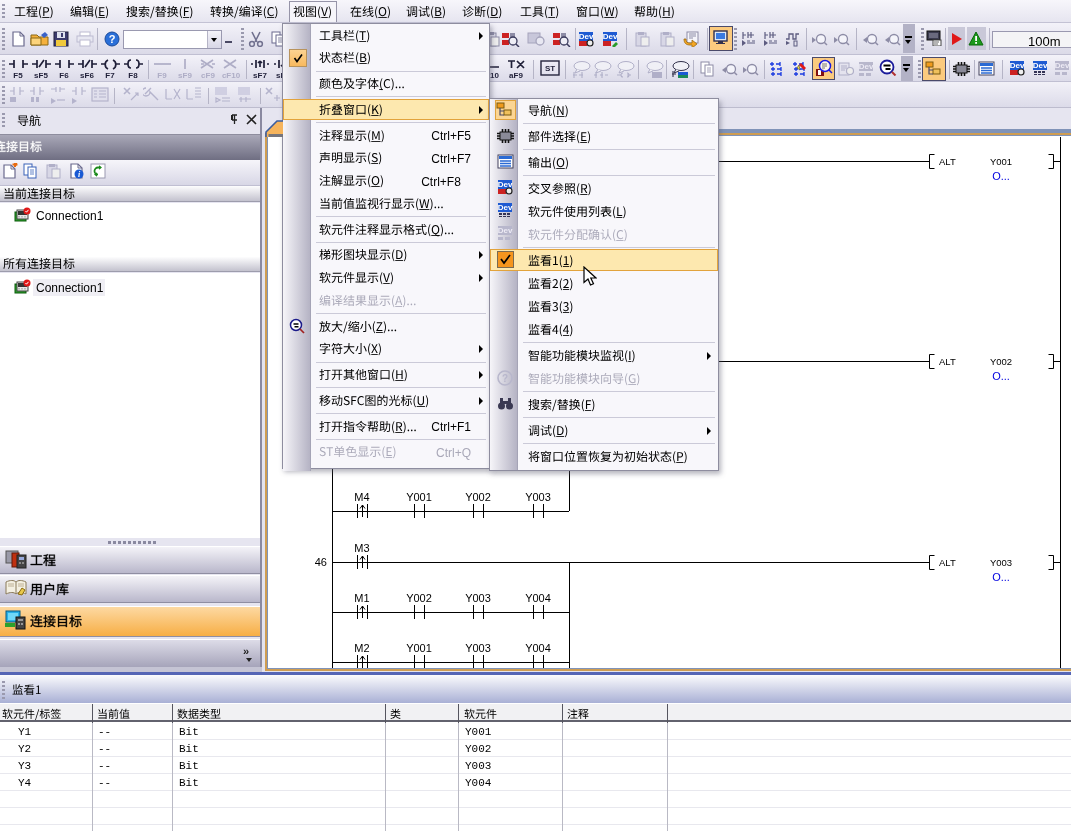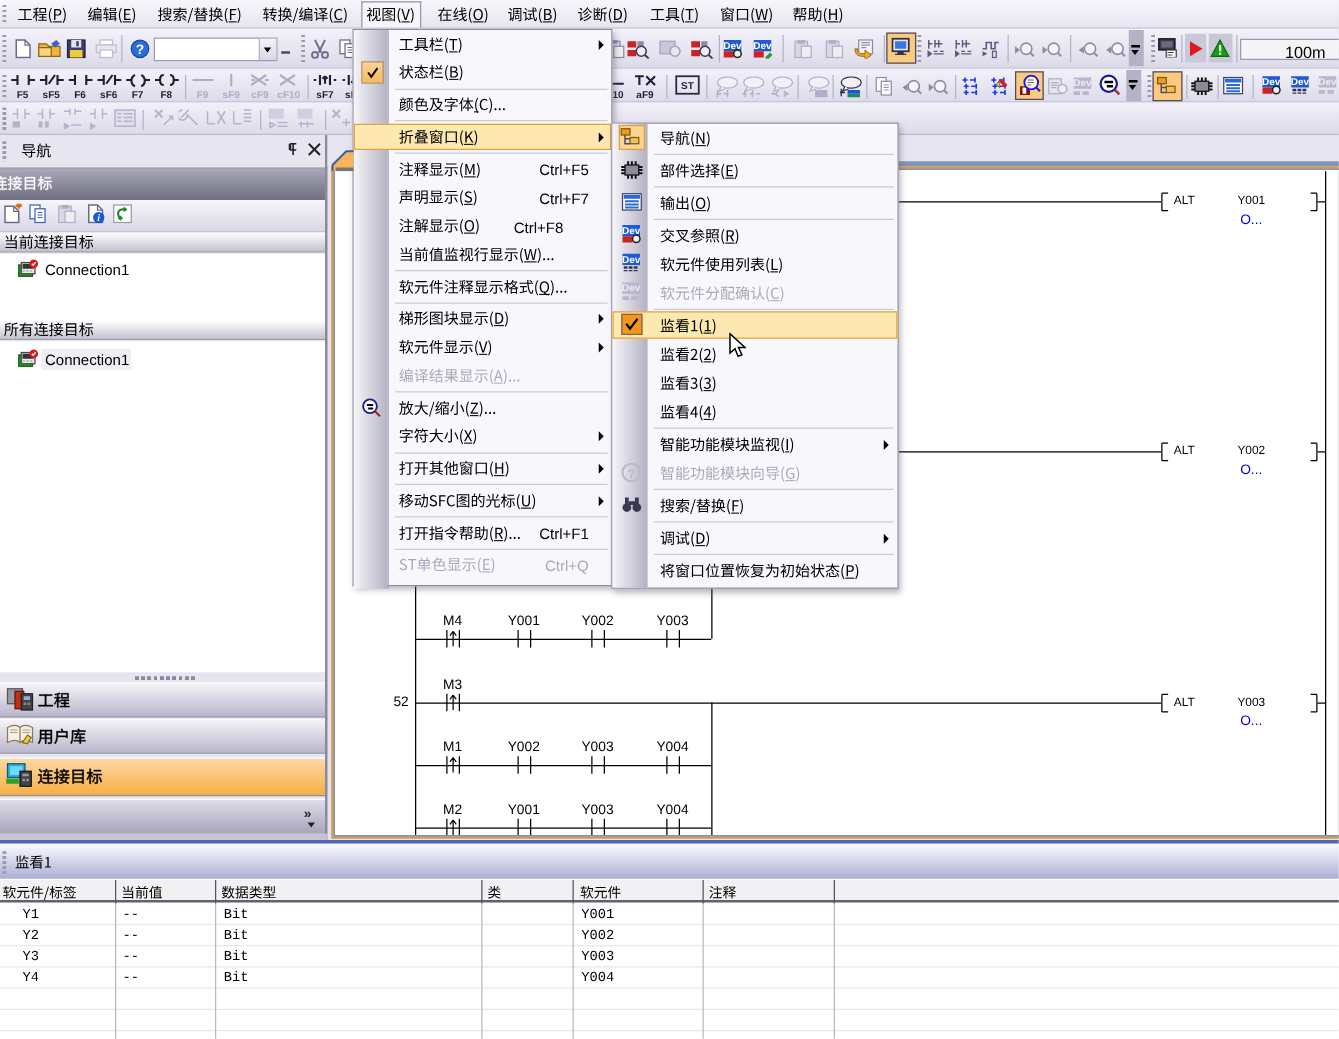--- a/index.html
+++ b/index.html
@@ -932,21 +932,21 @@
     <div class="a" style="left:271px;top:262px;transform:translate(-50%,-50%);font-size:11px;color:#000;font-weight:normal;white-space:nowrap">Y004</div>
     <div class="a" style="left:95px;top:312px;transform:translate(-50%,-50%);font-size:11px;color:#000;font-weight:normal;white-space:nowrap">M3</div>
     <div class="a" style="left:152px;top:312px;transform:translate(-50%,-50%);font-size:11px;color:#000;font-weight:normal;white-space:nowrap">Y001</div>
     <div class="a" style="left:211px;top:312px;transform:translate(-50%,-50%);font-size:11px;color:#000;font-weight:normal;white-space:nowrap">Y002</div>
     <div class="a" style="left:271px;top:312px;transform:translate(-50%,-50%);font-size:11px;color:#000;font-weight:normal;white-space:nowrap">Y004</div>
     <div class="a" style="left:95px;top:362px;transform:translate(-50%,-50%);font-size:11px;color:#000;font-weight:normal;white-space:nowrap">M4</div>
     <div class="a" style="left:152px;top:362px;transform:translate(-50%,-50%);font-size:11px;color:#000;font-weight:normal;white-space:nowrap">Y001</div>
     <div class="a" style="left:211px;top:362px;transform:translate(-50%,-50%);font-size:11px;color:#000;font-weight:normal;white-space:nowrap">Y002</div>
     <div class="a" style="left:271px;top:362px;transform:translate(-50%,-50%);font-size:11px;color:#000;font-weight:normal;white-space:nowrap">Y003</div>
     <div class="a" style="left:95px;top:413px;transform:translate(-50%,-50%);font-size:11px;color:#000;font-weight:normal;white-space:nowrap">M3</div>
-    <div class="a" style="left:60px;top:427px;transform:translate(-100%,-50%);font-size:11px;color:#000;font-weight:normal;white-space:nowrap">52</div>
+    <div class="a" style="left:60px;top:427px;transform:translate(-100%,-50%);font-size:11px;color:#000;font-weight:normal;white-space:nowrap">46</div>
     <div class="a" style="left:672px;top:427px;transform:translate(0,-50%);font-size:9.5px;color:#000;font-weight:normal;white-space:nowrap">ALT</div>
     <div class="a" style="left:734px;top:427px;transform:translate(-50%,-50%);font-size:9.5px;color:#000;font-weight:normal;white-space:nowrap">Y003</div>
     <div class="a" style="left:734px;top:442px;transform:translate(-50%,-50%);font-size:11px;color:#0000e0;font-weight:normal;white-space:nowrap">O...</div>
     <div class="a" style="left:95px;top:463px;transform:translate(-50%,-50%);font-size:11px;color:#000;font-weight:normal;white-space:nowrap">M1</div>
     <div class="a" style="left:152px;top:463px;transform:translate(-50%,-50%);font-size:11px;color:#000;font-weight:normal;white-space:nowrap">Y002</div>
     <div class="a" style="left:211px;top:463px;transform:translate(-50%,-50%);font-size:11px;color:#000;font-weight:normal;white-space:nowrap">Y003</div>
     <div class="a" style="left:271px;top:463px;transform:translate(-50%,-50%);font-size:11px;color:#000;font-weight:normal;white-space:nowrap">Y004</div>
     <div class="a" style="left:95px;top:513px;transform:translate(-50%,-50%);font-size:11px;color:#000;font-weight:normal;white-space:nowrap">M2</div>
     <div class="a" style="left:152px;top:513px;transform:translate(-50%,-50%);font-size:11px;color:#000;font-weight:normal;white-space:nowrap">Y001</div>
     <div class="a" style="left:211px;top:513px;transform:translate(-50%,-50%);font-size:11px;color:#000;font-weight:normal;white-space:nowrap">Y003</div>
@@ -1136,21 +1136,21 @@
       <use href="#g6CE8" x="0"></use>
       <use href="#g89E3" x="1000"></use>
       <use href="#g663E" x="2000"></use>
       <use href="#g793A" x="3000"></use>
       <use href="#g28" x="4000"></use>
       <use href="#g4F" x="4338"></use>
       <rect x="4353" y="90" width="712" height="70"></rect>
       <use href="#g29" x="5080"></use>
     </g>
   </svg>
-<div class="a" style="left:411px;top:174.7px;width:60px;text-align:left;font-size:12px;color:#000">Ctrl+F8</div>
+<div class="a" style="left:411px;top:174.7px;width:60px;text-align:center;font-size:12px;color:#000">Ctrl+F8</div>
 <svg width="126" height="16" style="position:absolute;left:319.0px;top:195.9px;overflow:visible">
     <g fill="#000" transform="translate(0,12) scale(0.012)">
       <use href="#g5F53" x="0"></use>
       <use href="#g524D" x="1000"></use>
       <use href="#g503C" x="2000"></use>
       <use href="#g76D1" x="3000"></use>
       <use href="#g89C6" x="4000"></use>
       <use href="#g884C" x="5000"></use>
       <use href="#g663E" x="6000"></use>
       <use href="#g793A" x="7000"></use>

